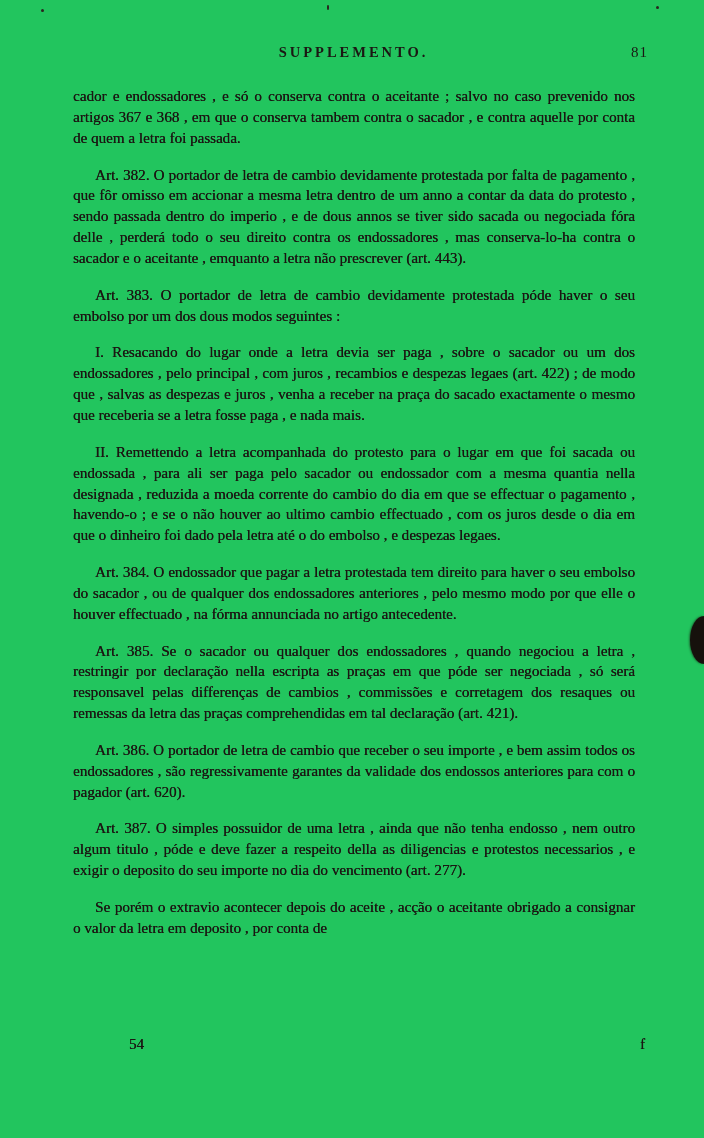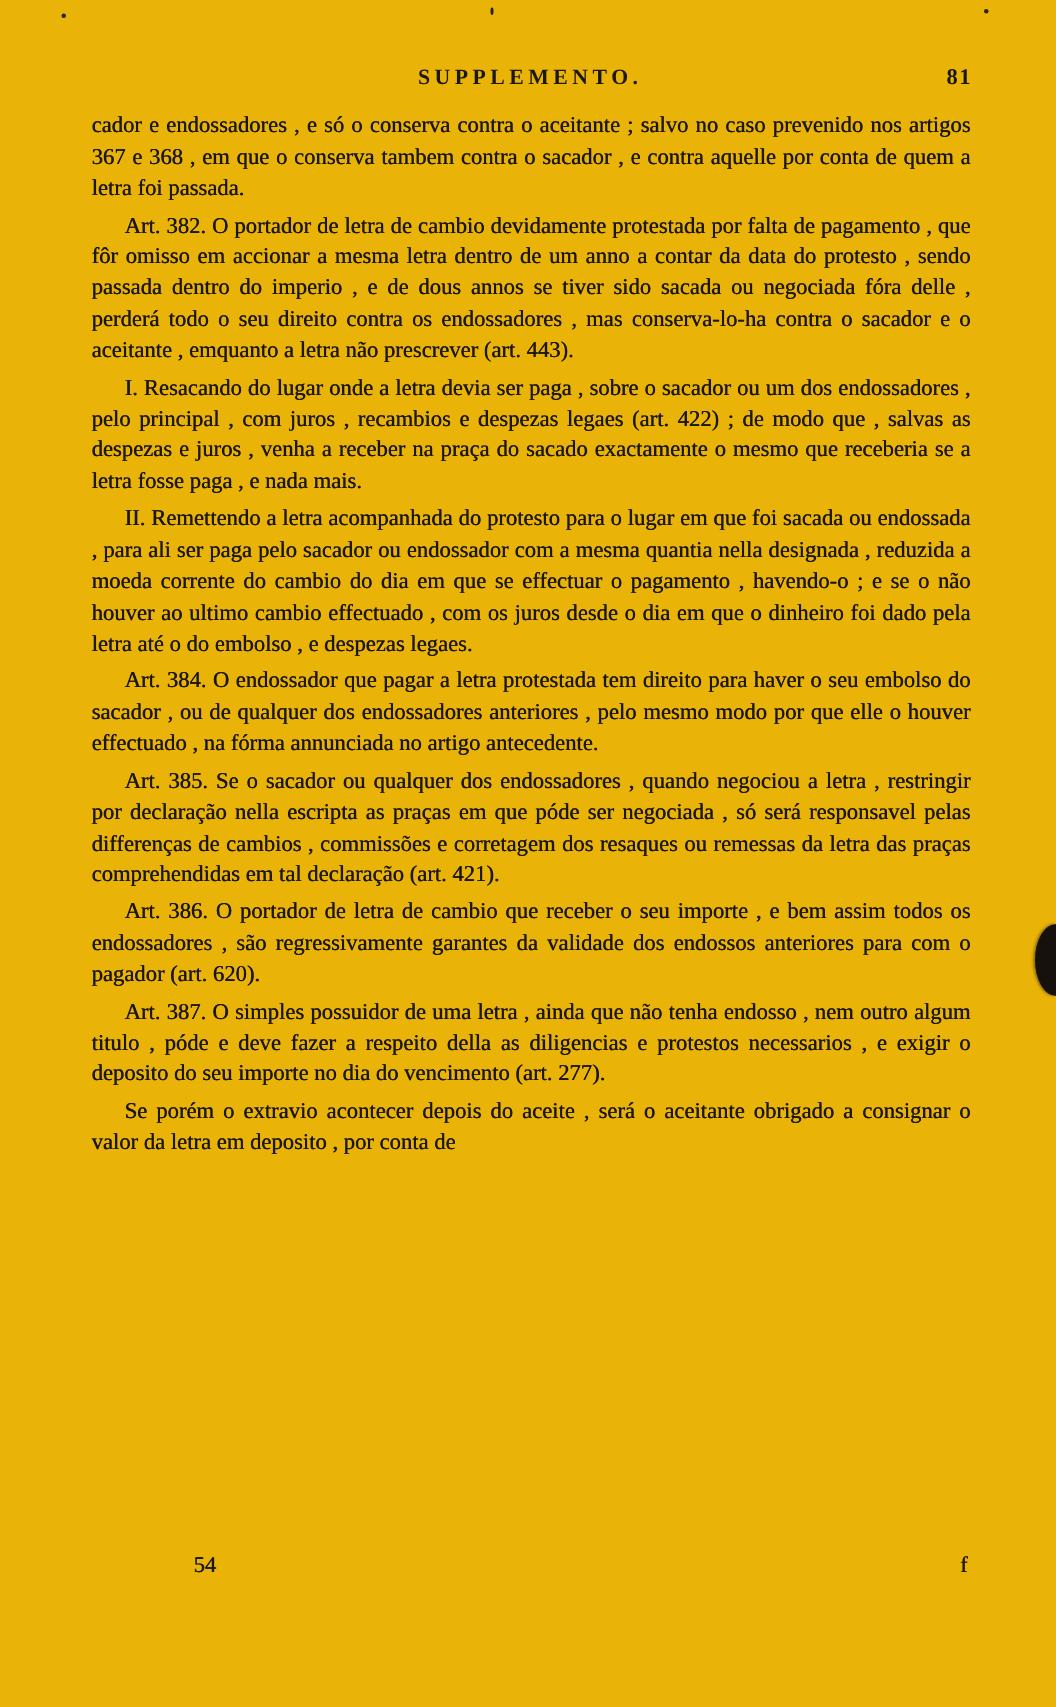--- a/index.html
+++ b/index.html
@@ -1,53 +1,53 @@
 <!DOCTYPE html>
 <html><head>
 <meta charset="utf-8">
 <style>
   html,body{margin:0;padding:0;background:#e9e9e9;}
   .page{
     position:relative;
     width:704px;height:1138px;
-    background:#eab308;
+    background:#22c55e;
     font-family:"Liberation Serif","DejaVu Serif",serif;
     color:#1b1713;
     overflow:hidden;
     margin:0 auto;
   }
   .running-head{
     position:absolute;
     left:57px;top:44px;width:593px;
     height:20px;
   }
   .running-title{
     display:block;
     text-align:center;
     font-weight:700;
     font-size:14.5px;
     letter-spacing:3px;
   }
   .page-num{
     position:absolute;
     right:2px;top:0;
-    font-weight:700;
+    font-weight:400;
     font-size:15px;
     letter-spacing:1px;
   }
   .body-text{
     position:absolute;
     left:57px;top:70px;width:594px;
     font-size:15.1px;
     line-height:20.85px;
     text-align:justify;
     text-shadow:0.25px 0 0 currentColor;
   }
   .body-text p{
-    margin:4px;
+    margin:16px;
     text-indent:22px;
   }
   .body-text p.no-indent{text-indent:0;}
   .page-foot{
     position:absolute;
     left:57px;top:1036px;width:594px;height:22px;
     font-size:15px;
     text-shadow:0.25px 0 0 currentColor;
     text-align:center;
   }
@@ -80,27 +80,28 @@
   <div class="speck s3"></div>
 
   <div class="running-head">
     <span class="running-title">SUPPLEMENTO.</span>
     <span class="page-num">81</span>
   </div>
 
   <div class="body-text">
     <p class="no-indent">cador e endossadores , e só o conserva contra o aceitante ; salvo no caso prevenido nos artigos 367 e 368 , em que o conserva tambem contra o sacador , e contra aquelle por conta de quem a letra foi passada.</p>
     <p>Art. 382. O portador de letra de cambio devidamente protestada por falta de pagamento , que fôr omisso em accionar a mesma letra dentro de um anno a contar da data do protesto , sendo passada dentro do imperio , e de dous annos se tiver sido sacada ou negociada fóra delle , perderá todo o seu direito contra os endossadores , mas conserva-lo-ha contra o sacador e o aceitante , emquanto a letra não prescrever (art. 443).</p>
+    <p>Art. 383. O portador de letra de cambio devidamente protestada póde haver o seu embolso por um dos dous modos seguintes :</p>
     <p>I. Resacando do lugar onde a letra devia ser paga , sobre o sacador ou um dos endossadores , pelo principal , com juros , recambios e despezas legaes (art. 422) ; de modo que , salvas as despezas e juros , venha a receber na praça do sacado exactamente o mesmo que receberia se a letra fosse paga , e nada mais.</p>
     <p>II. Remettendo a letra acompanhada do protesto para o lugar em que foi sacada ou endossada , para ali ser paga pelo sacador ou endossador com a mesma quantia nella designada , reduzida a moeda corrente do cambio do dia em que se effectuar o pagamento , havendo-o ; e se o não houver ao ultimo cambio effectuado , com os juros desde o dia em que o dinheiro foi dado pela letra até o do embolso , e despezas legaes.</p>
     <p>Art. 384. O endossador que pagar a letra protestada tem direito para haver o seu embolso do sacador , ou de qualquer dos endossadores anteriores , pelo mesmo modo por que elle o houver effectuado , na fórma annunciada no artigo antecedente.</p>
     <p>Art. 385. Se o sacador ou qualquer dos endossadores , quando negociou a letra , restringir por declaração nella escripta as praças em que póde ser negociada , só será responsavel pelas differenças de cambios , commissões e corretagem dos resaques ou remessas da letra das praças comprehendidas em tal declaração (art. 421).</p>
     <p>Art. 386. O portador de letra de cambio que receber o seu importe , e bem assim todos os endossadores , são regressivamente garantes da validade dos endossos anteriores para com o pagador (art. 620).</p>
     <p>Art. 387. O simples possuidor de uma letra , ainda que não tenha endosso , nem outro algum titulo , póde e deve fazer a respeito della as diligencias e protestos necessarios , e exigir o deposito do seu importe no dia do vencimento (art. 277).</p>
-    <p>Se porém o extravio acontecer depois do aceite , será o aceitante obrigado a consignar o valor da letra em deposito , por conta de</p>
+    <p>Se porém o extravio acontecer depois do aceite , acção o aceitante obrigado a consignar o valor da letra em deposito , por conta de</p>
   </div>
 
   <div class="page-foot">
     <span class="sig-number">54</span>
     <span class="catchword">f</span>
   </div>
 
   <div class="ink-blob"></div>
 
 </div>

